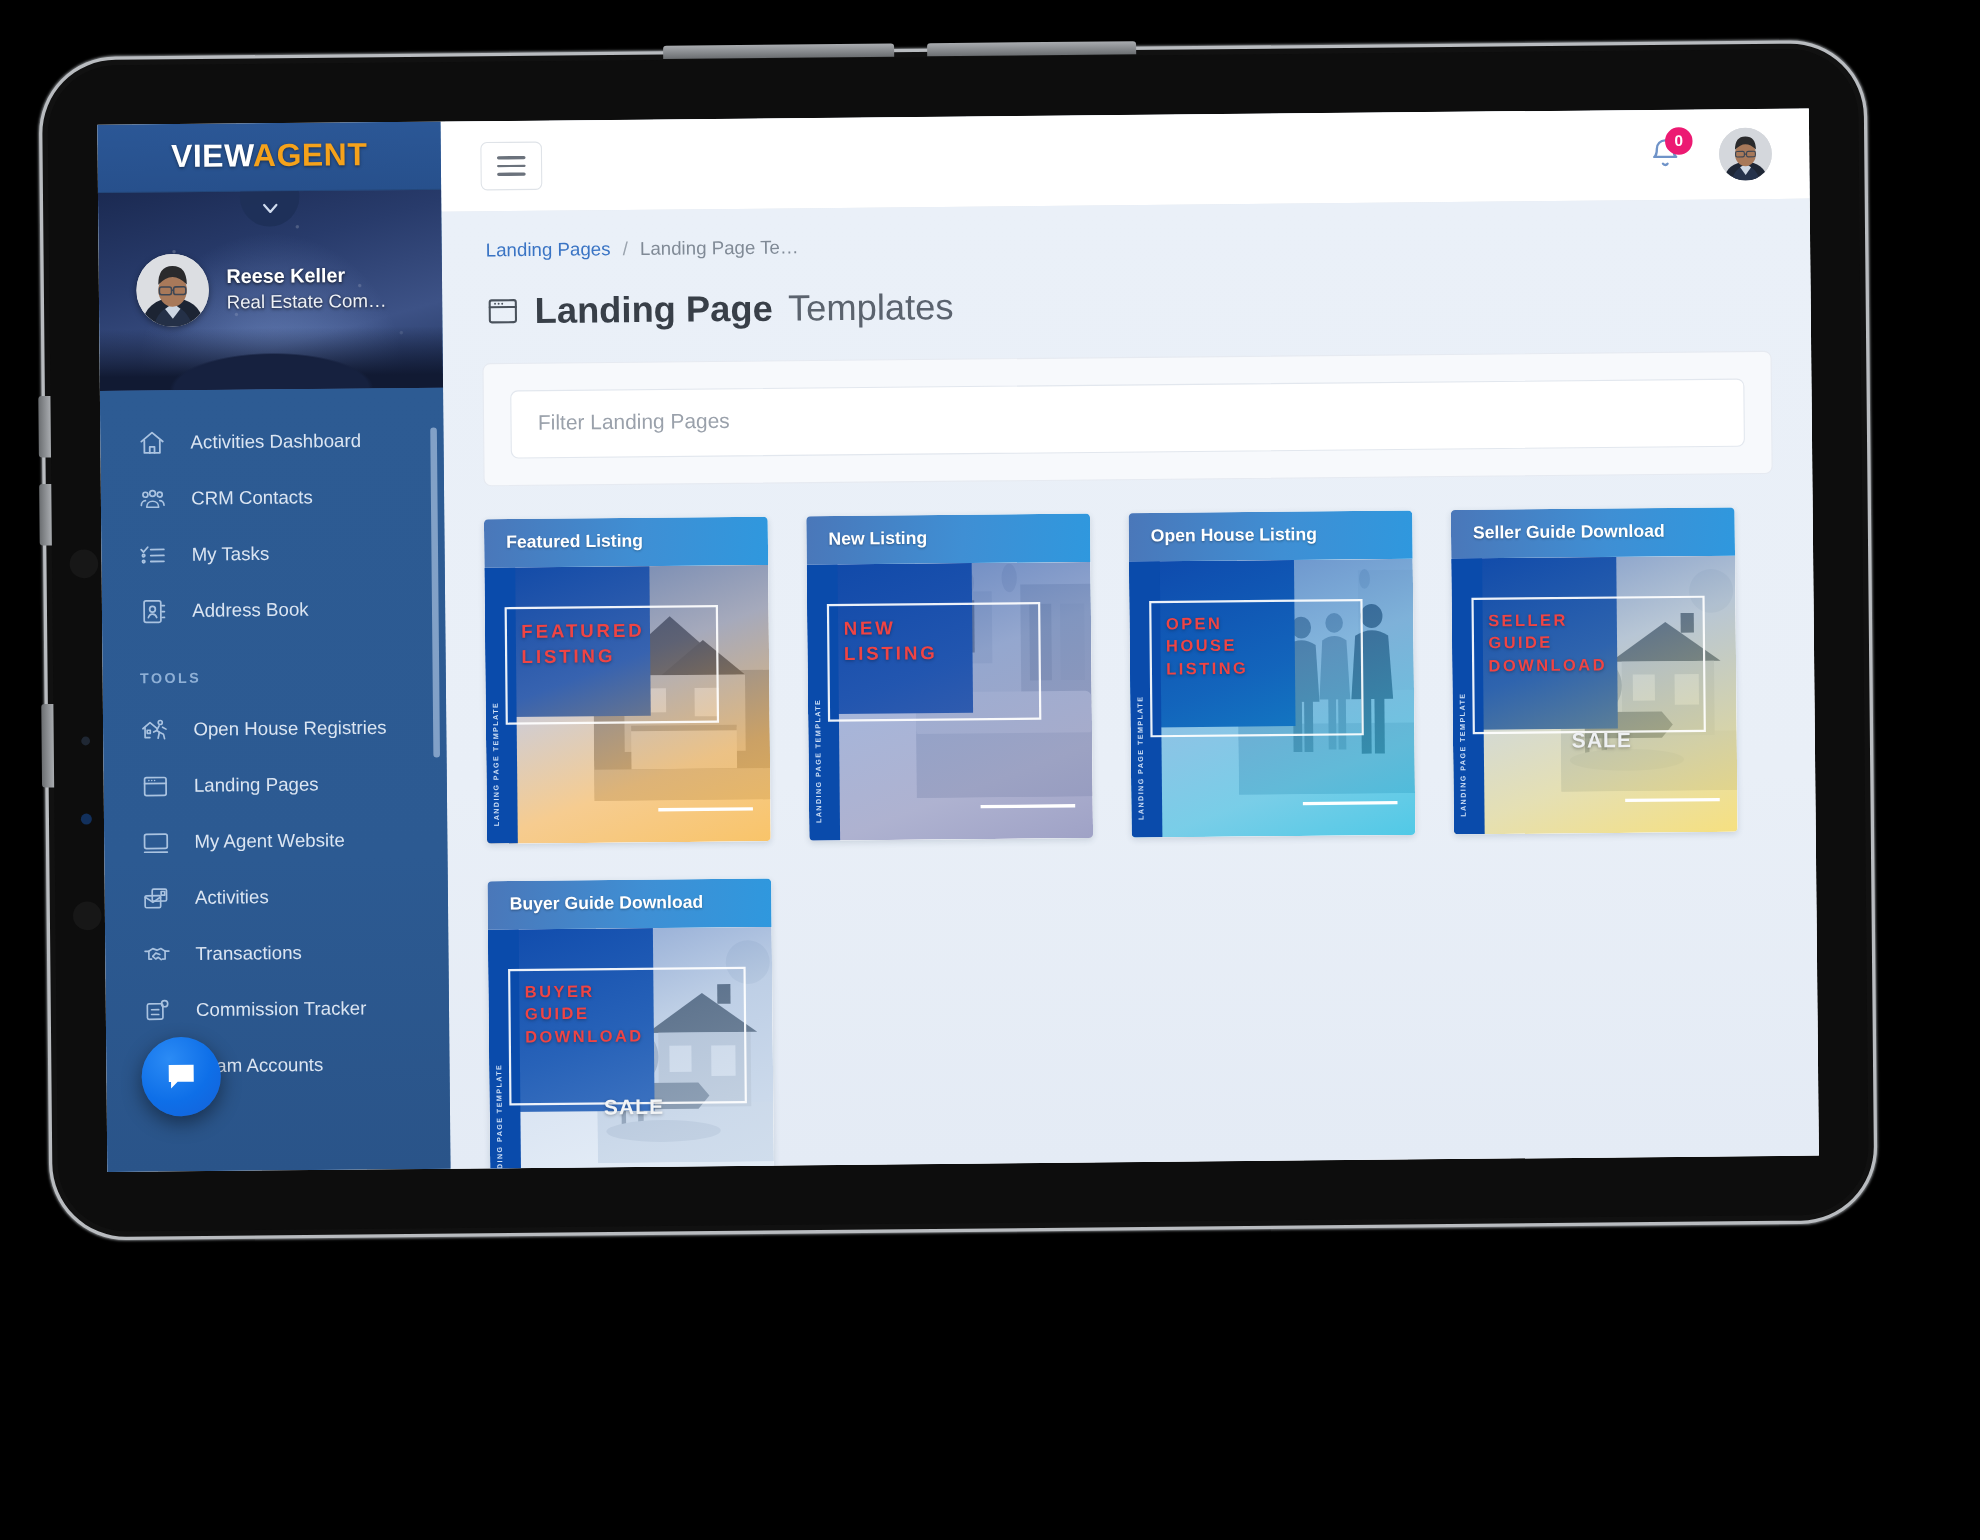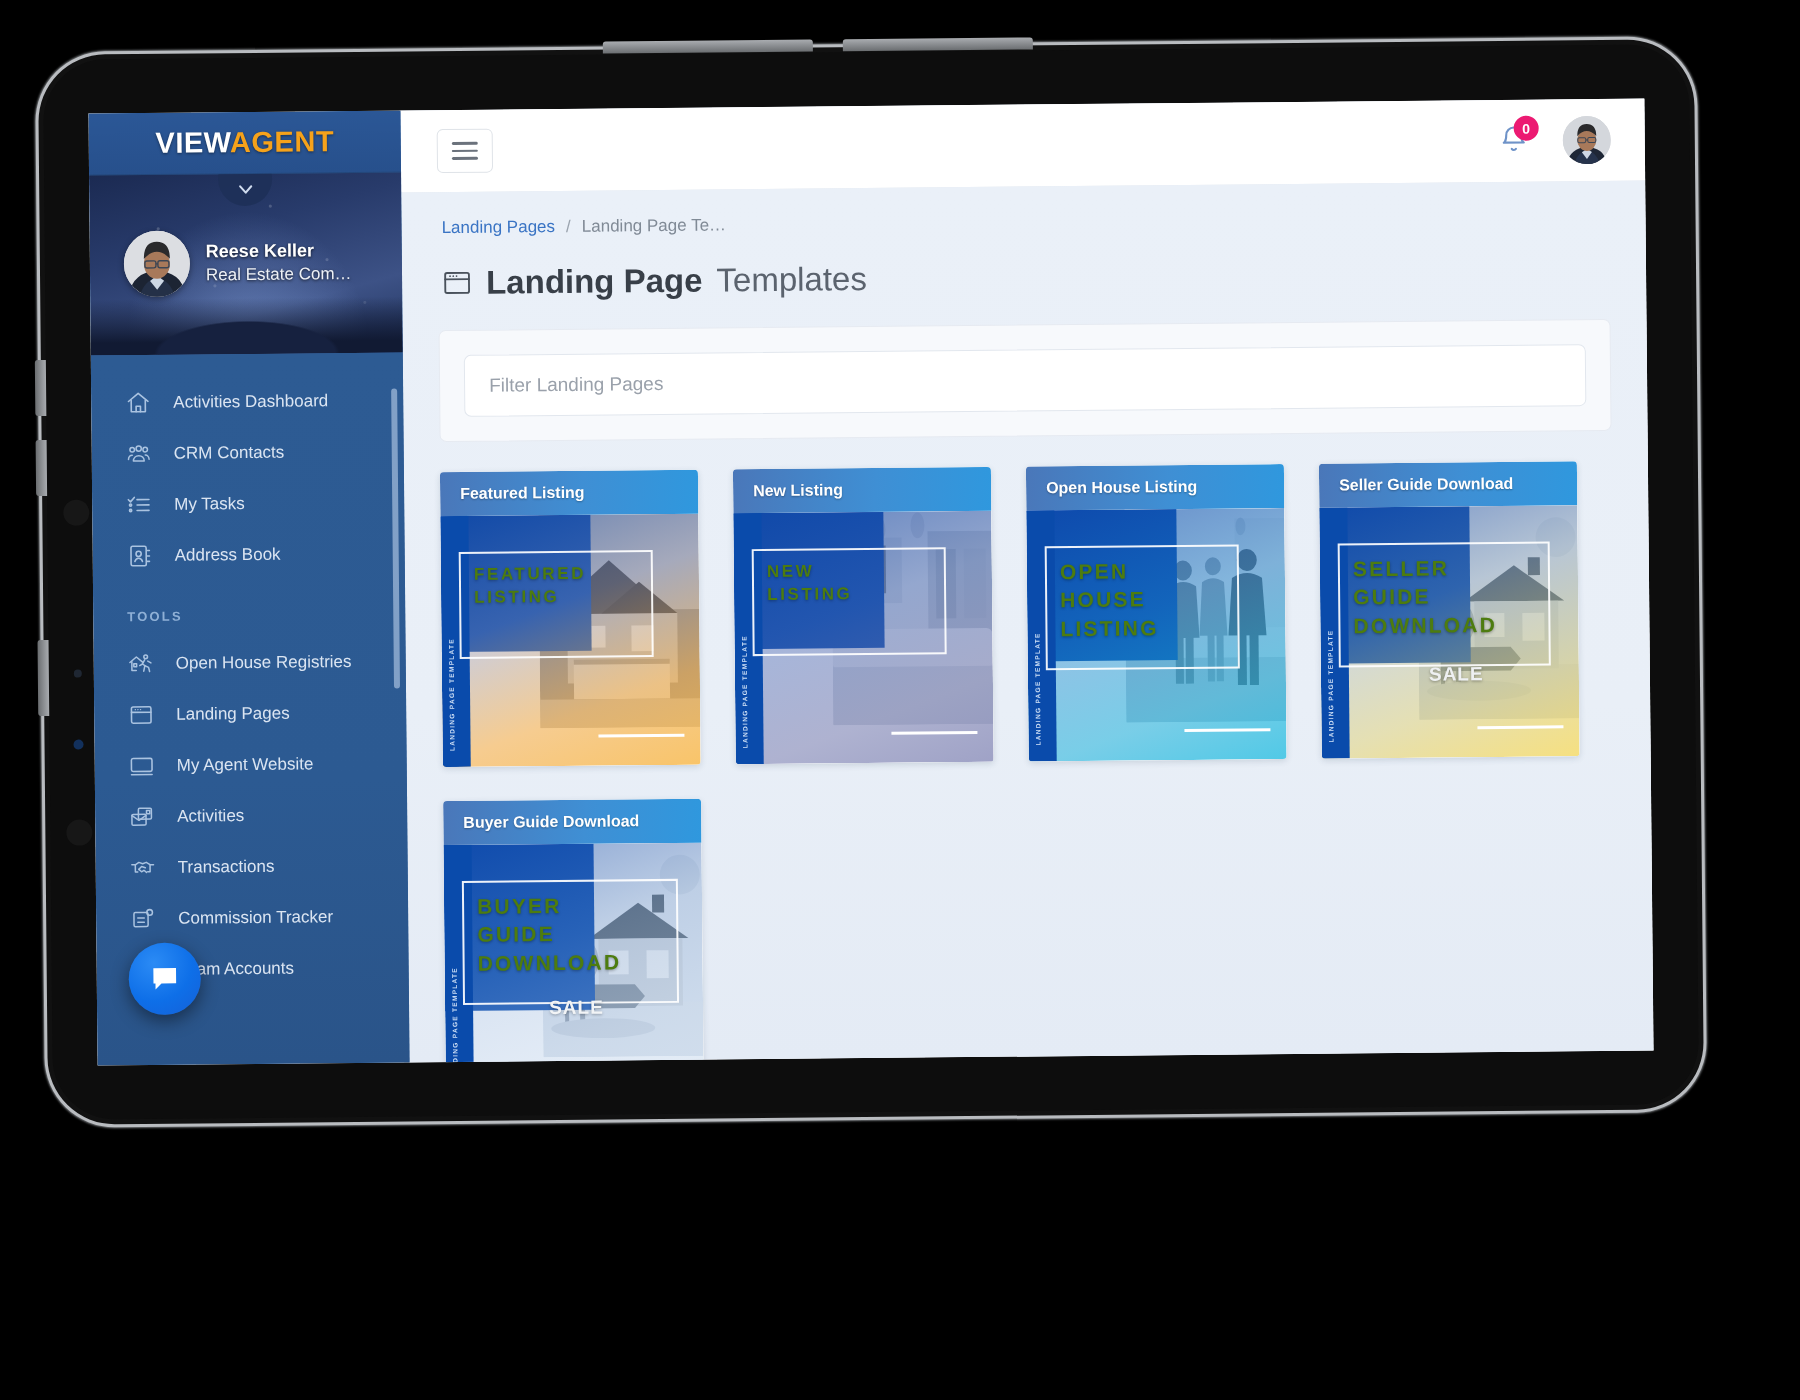--- a/index.html
+++ b/index.html
@@ -291,25 +291,25 @@
   .tint { position: absolute; inset: 0; z-index: 3; }
   .frame-box {
     position: absolute; left: 18px; top: 36px;
     width: 194px; height: 107px;
     border: 2px solid rgba(255,255,255,0.92);
     z-index: 6;
   }
   .frame-text {
     position: absolute; left: 33px; top: 48px;
     z-index: 7;
-    color: #4d7c0f; font-weight: 700;
+    color: #ef4444; font-weight: 700;
     font-size: 17px; letter-spacing: 2.6px; line-height: 1.35;
     text-shadow: 0 1px 3px rgba(0,0,0,0.35);
   }
-  .frame-text.sm { font-size: 21px; letter-spacing: 2.2px; }
+  .frame-text.sm { font-size: 15px; letter-spacing: 2.2px; }
   .vert-text {
     position: absolute; left: 5px; bottom: 16px;
     z-index: 8;
     writing-mode: vertical-rl; transform: rotate(180deg);
     color: #cfe0f6; font-size: 6.5px; font-weight: 700;
     letter-spacing: 1.3px; line-height: 1.55;
     text-align: right;
   }
   .underline {
     position: absolute; right: 16px; bottom: 28px;

